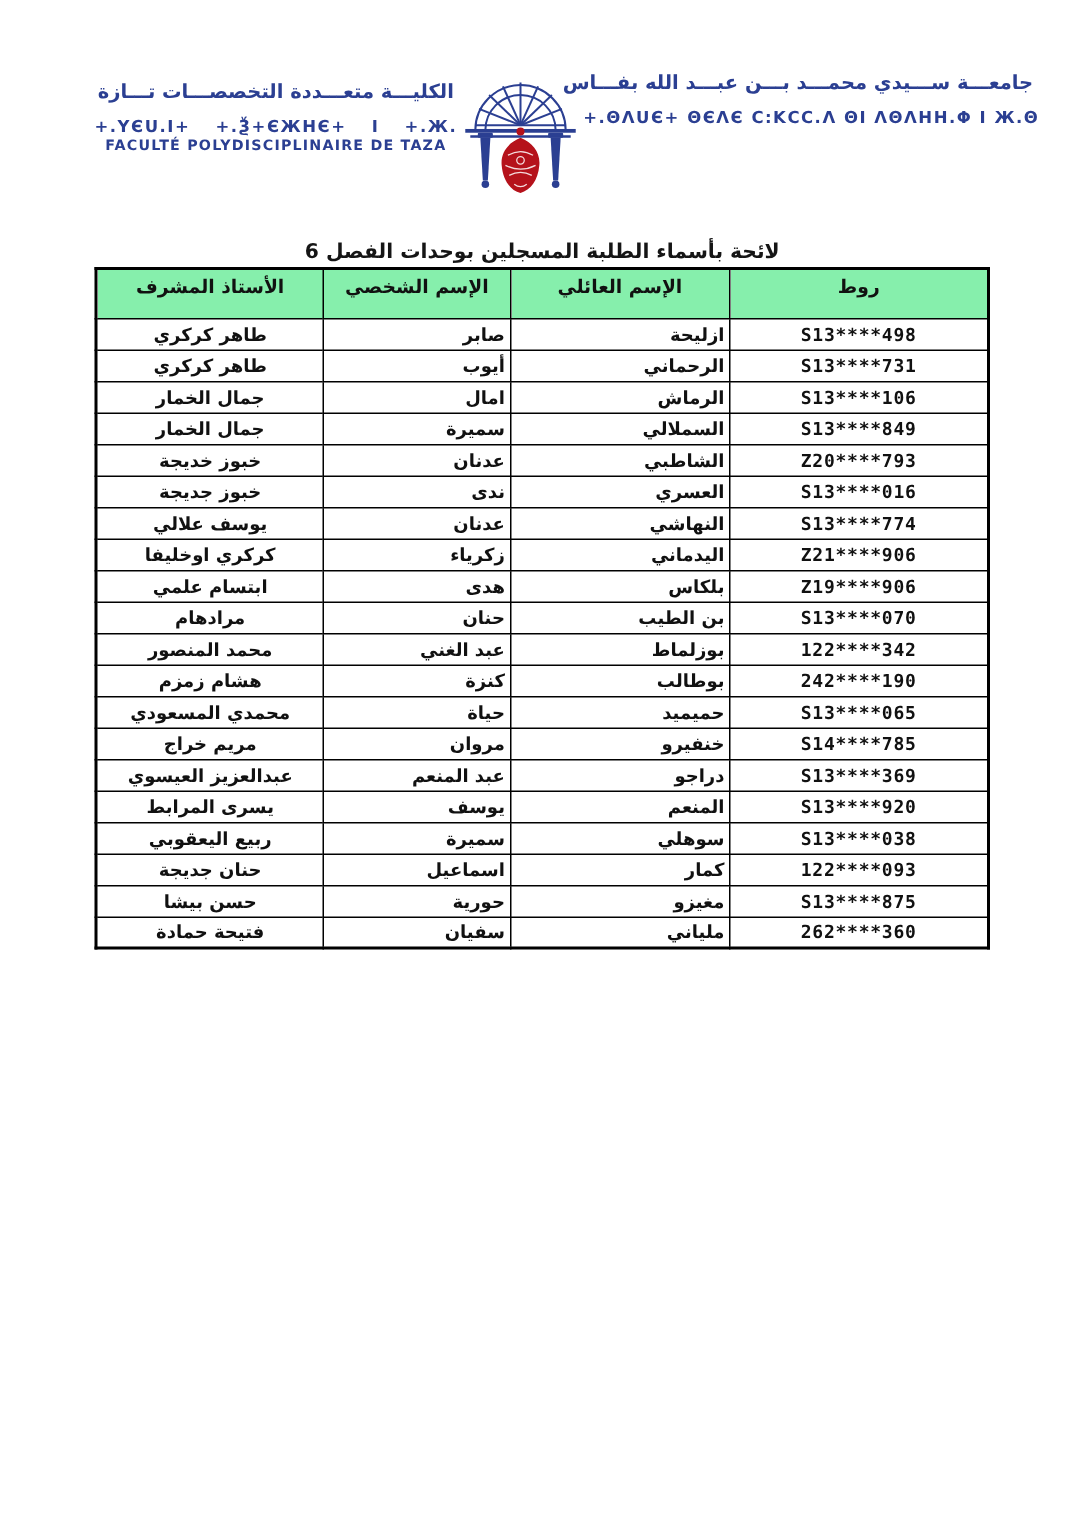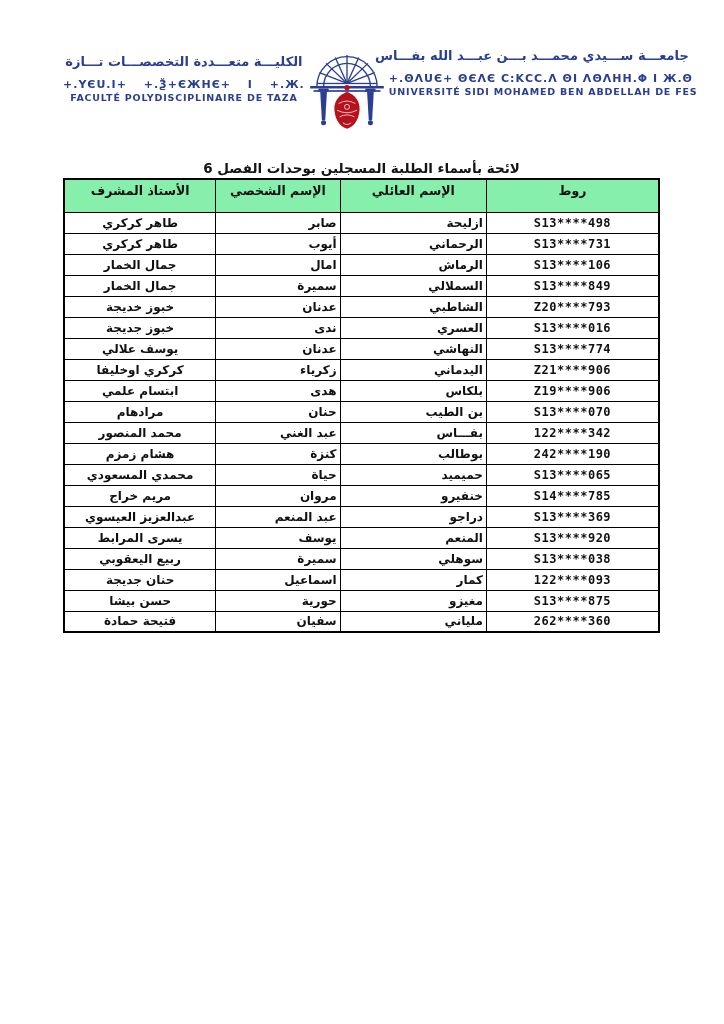--- a/index.html
+++ b/index.html
@@ -119,21 +119,20 @@
             <path d="M45 87 q5 4 10 0"></path>
             <circle cx="50" cy="68" r="3"></circle>
           </g>
         </g>
       </svg>
     </div>
 
     <div class="lh-block lh-right">
       <div class="lh-ar">جامعـــة ســـيدي محمـــد بـــن عبـــد الله بفـــاس</div>
       <div class="lh-tif">+.ΘΛUЄ+ ΘЄΛЄ Ϲ:ΚϹϹ.Λ ΘΙ ΛΘΛΗΗ.Φ Ι Ж.Θ</div>
-      <div class="lh-fr">UNIVERSITÉ SIDI MOHAMED BEN ABDELLAH DE FES</div>
     </div>
   </div>
 
   <div class="doc-title-2">لائحة  بأسماء الطلبة المسجلين بوحدات الفصل 6</div>
 
   <table class="students">
     <colgroup>
       <col style="width:29%">
       <col style="width:24.6%">
       <col style="width:20.9%">
@@ -203,21 +202,21 @@
           <td class="cell-supervisor">ابتسام علمي</td>
         </tr>
         <tr>
           <td class="cell-id" dir="ltr">S13****070</td>
           <td class="cell-family">بن الطيب</td>
           <td class="cell-personal">حنان</td>
           <td class="cell-supervisor">مرادهام</td>
         </tr>
         <tr>
           <td class="cell-id" dir="ltr">122****342</td>
-          <td class="cell-family">بفـــاس</td>
+          <td class="cell-family">بوزلماط</td>
           <td class="cell-personal">عبد الغني</td>
           <td class="cell-supervisor">محمد المنصور</td>
         </tr>
         <tr>
           <td class="cell-id" dir="ltr">242****190</td>
           <td class="cell-family">بوطالب</td>
           <td class="cell-personal">كنزة</td>
           <td class="cell-supervisor">هشام زمزم</td>
         </tr>
         <tr>

